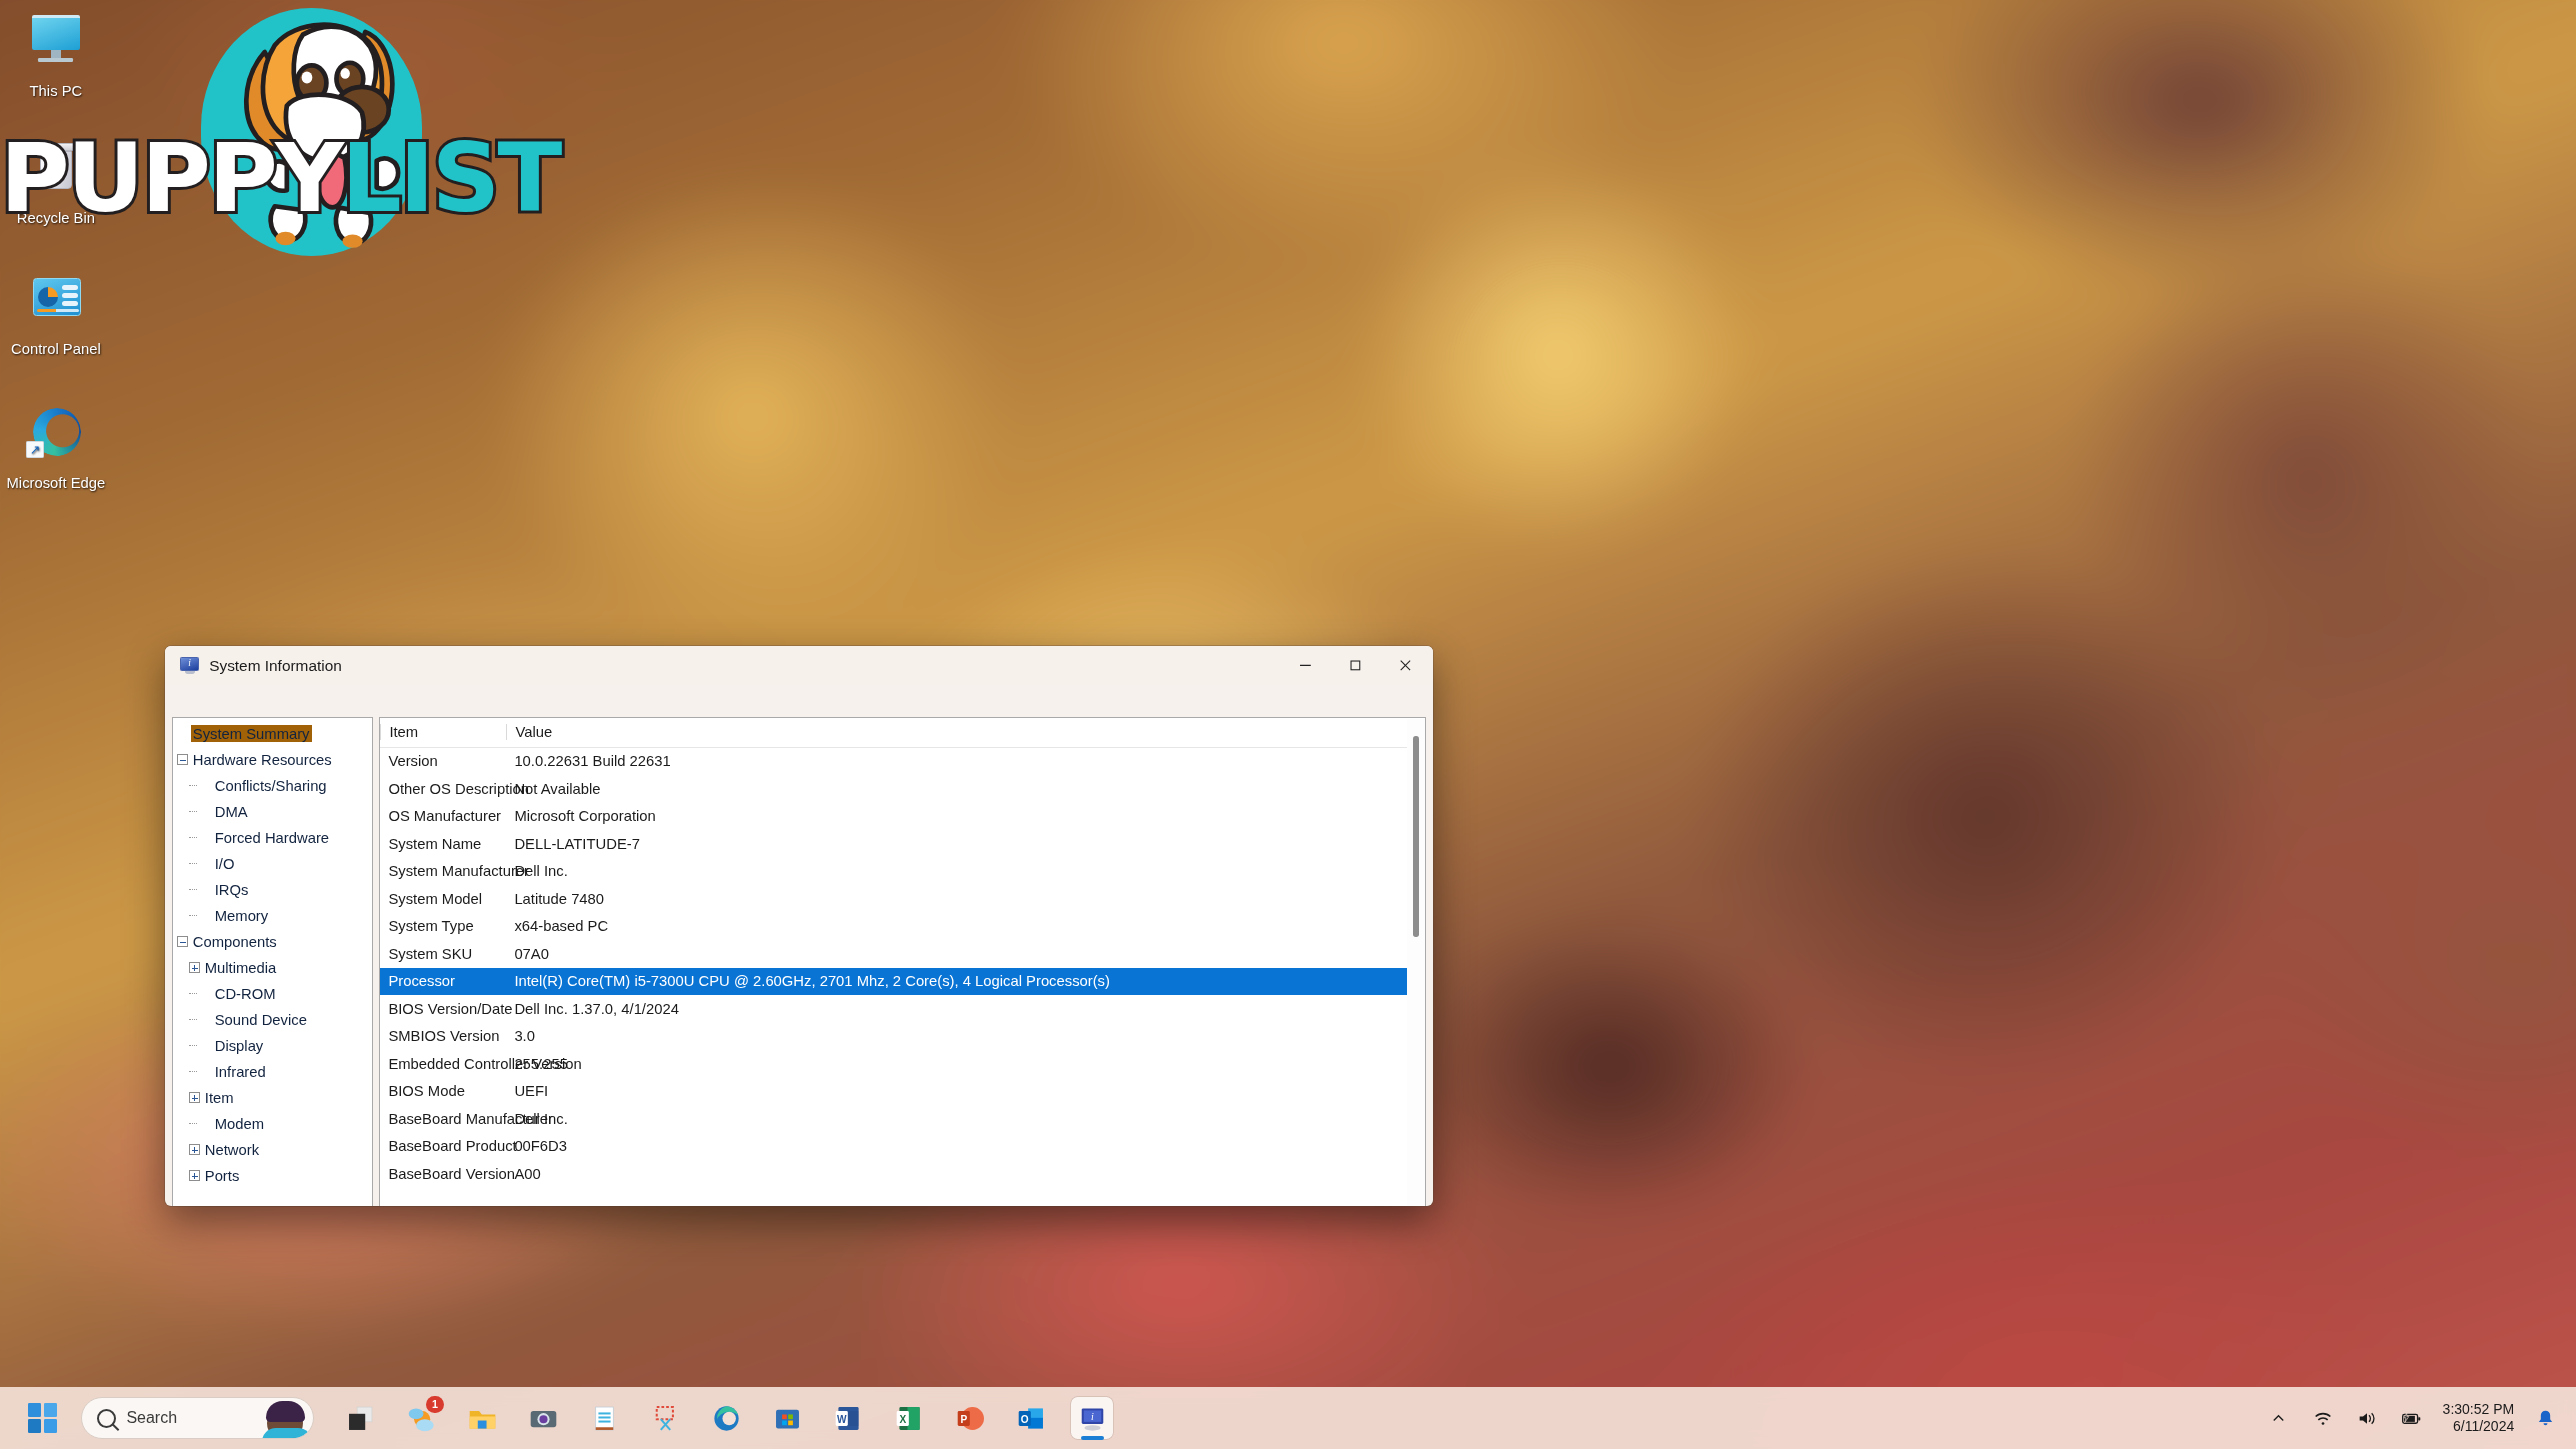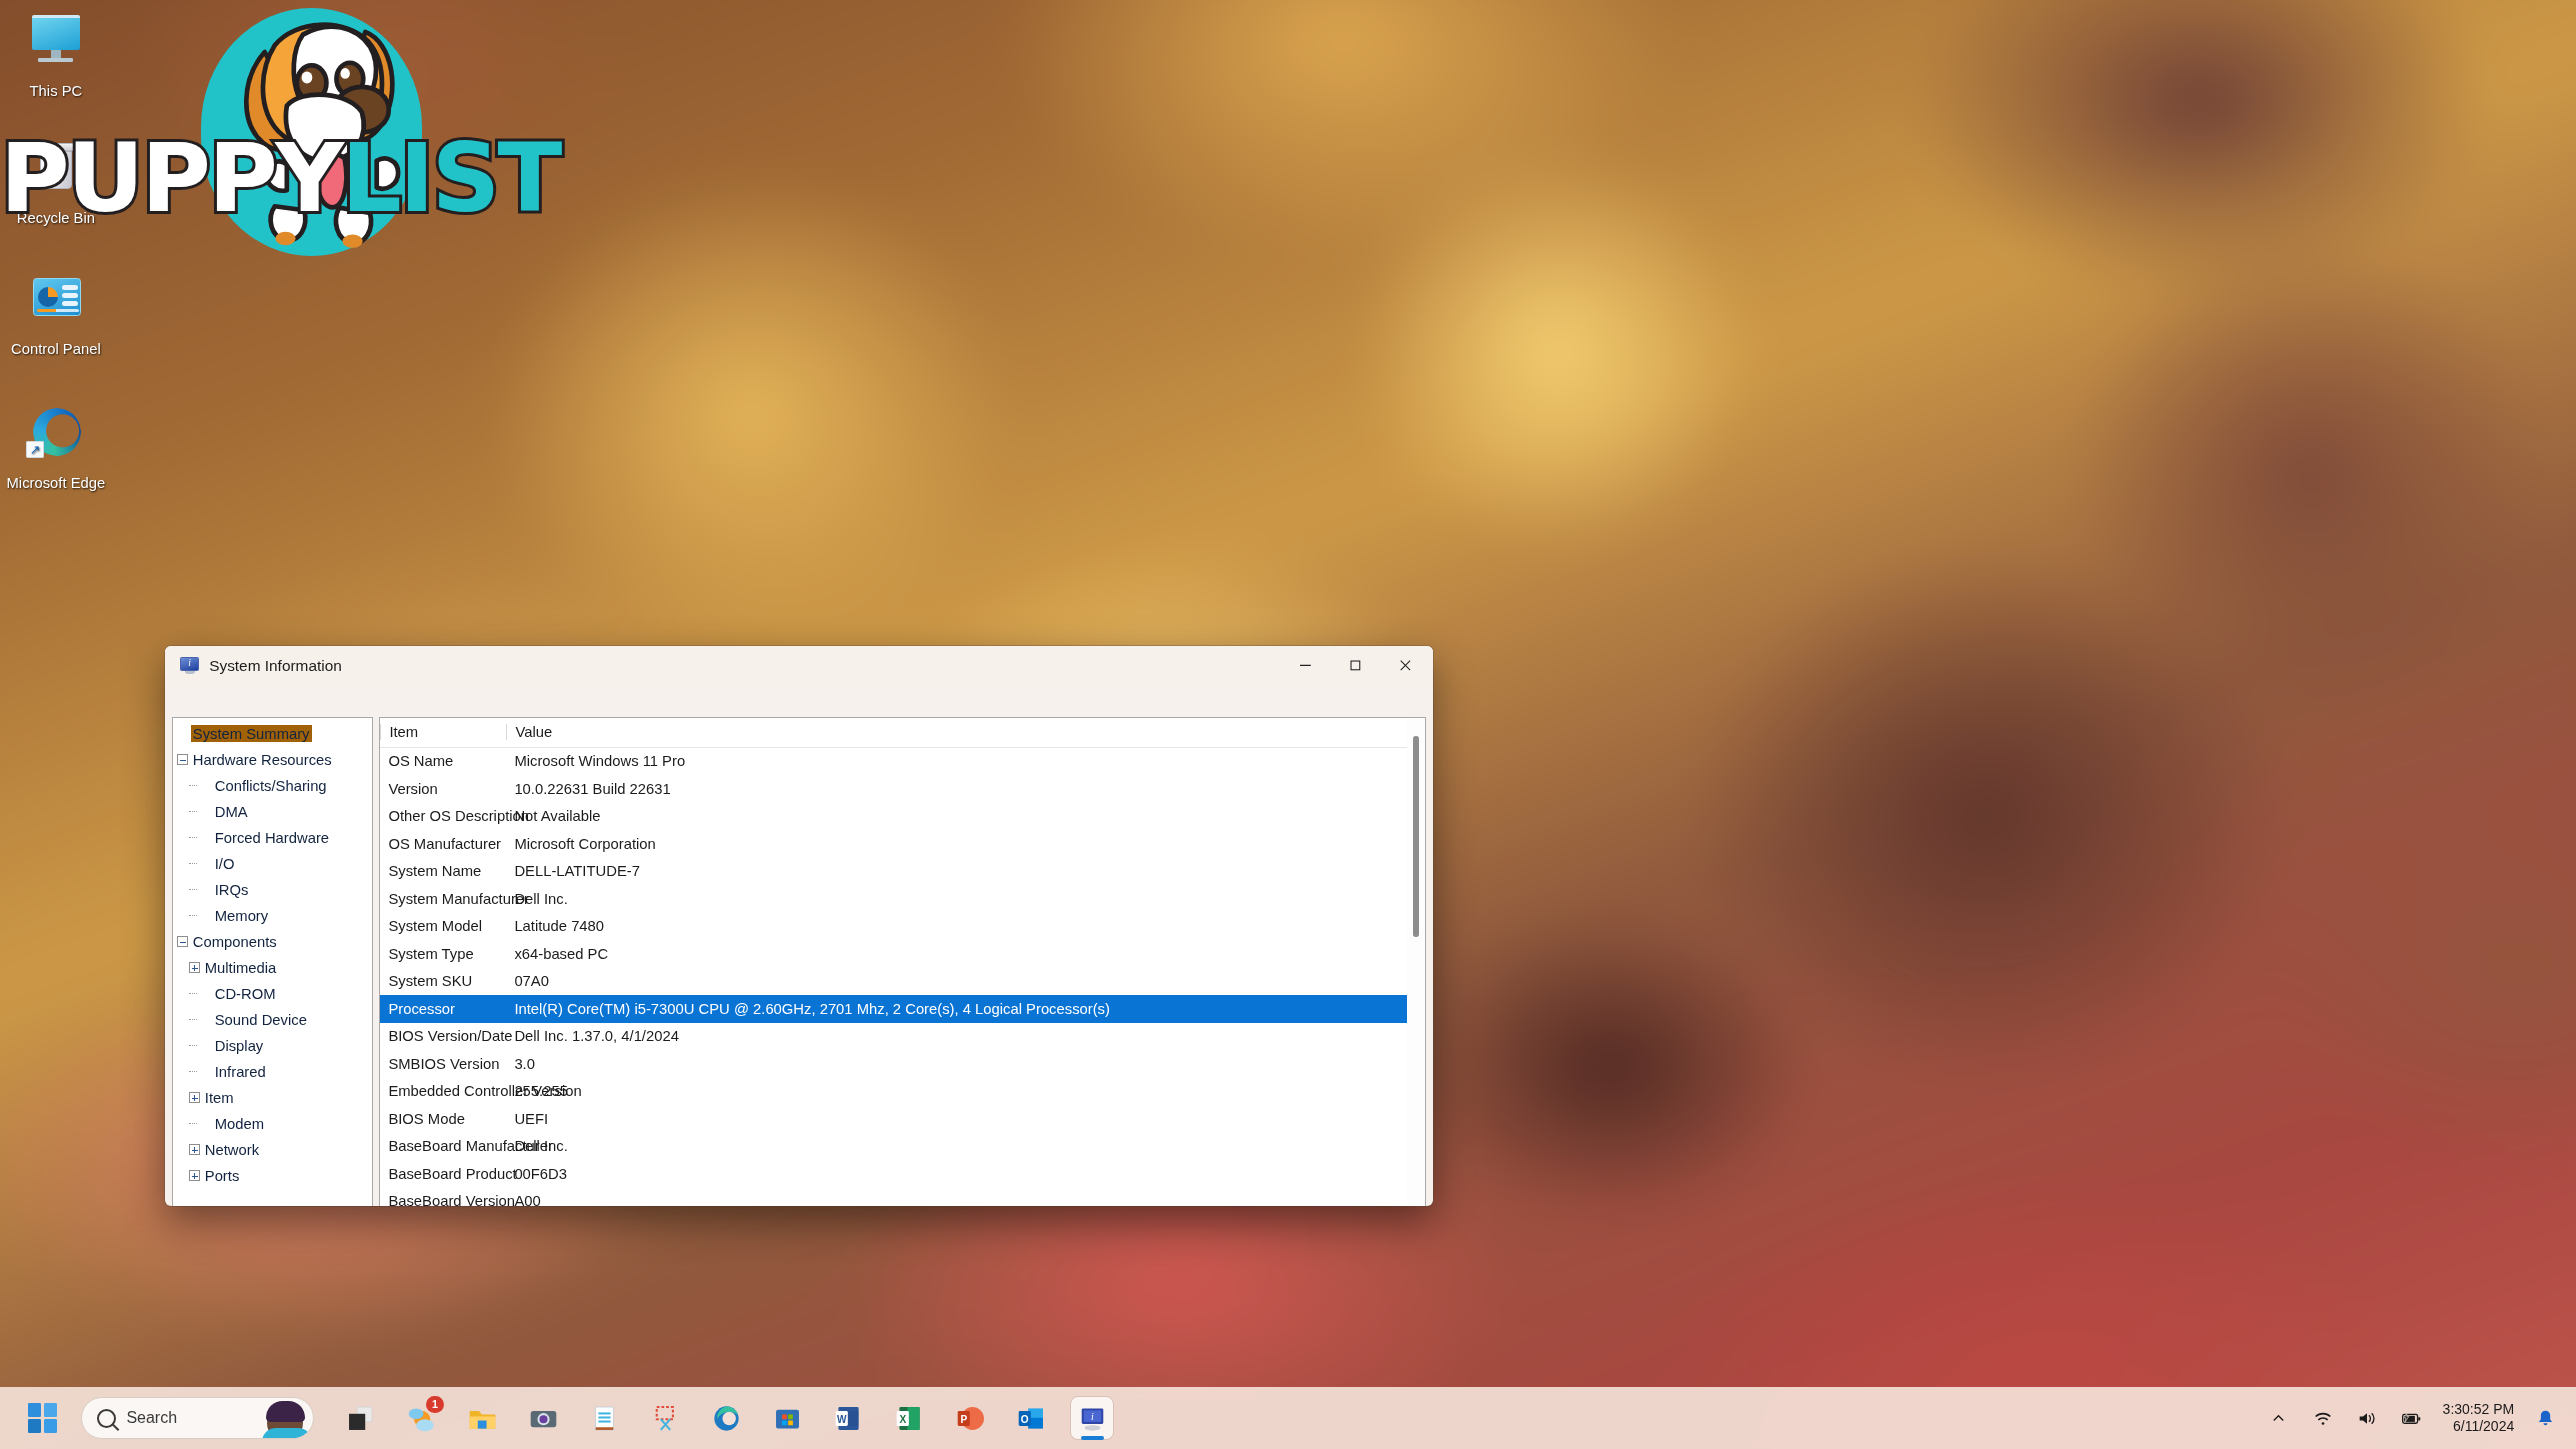--- a/index.html
+++ b/index.html
@@ -448,24 +448,20 @@
         </div>
       </div>
 
       <div id="tablepane">
         <div id="tbl-head">
           <div class="h-item">Item</div>
           <div class="h-val">Value</div>
         </div>
         <div id="tbl-body">
             <div class="trow">
-              <div class="c-item">OS Name</div>
-              <div class="c-val">Microsoft Windows 11 Pro</div>
-            </div>
-            <div class="trow">
               <div class="c-item">Version</div>
               <div class="c-val">10.0.22631 Build 22631</div>
             </div>
             <div class="trow">
               <div class="c-item">Other OS Description</div>
               <div class="c-val">Not Available</div>
             </div>
             <div class="trow">
               <div class="c-item">OS Manufacturer</div>
               <div class="c-val">Microsoft Corporation</div>

